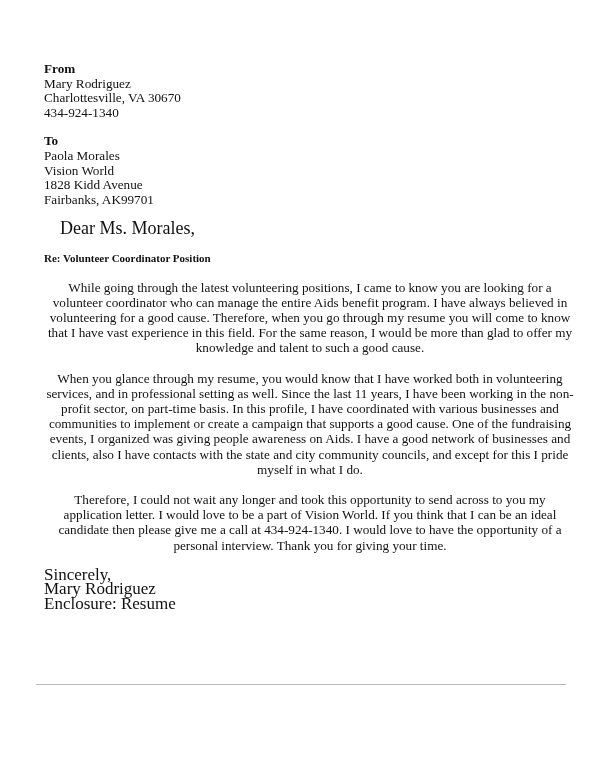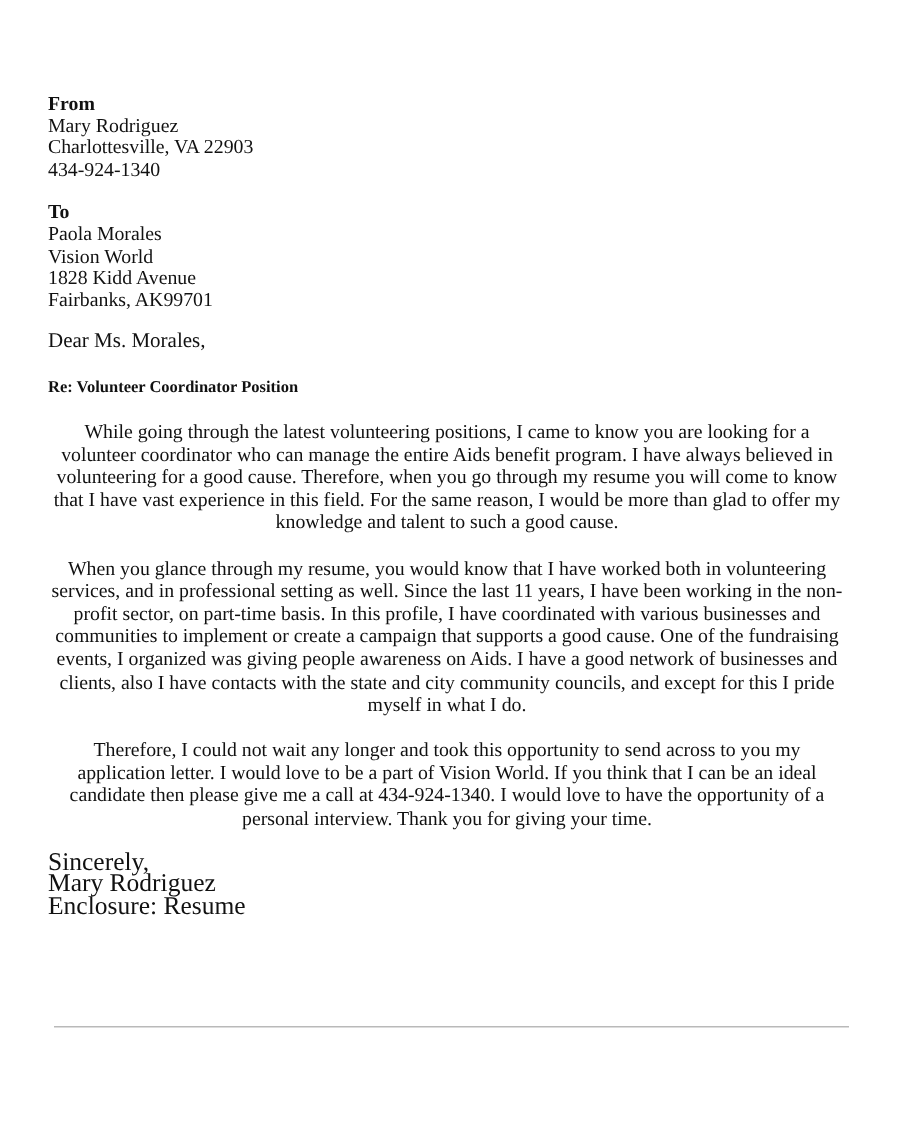--- a/index.html
+++ b/index.html
@@ -20,21 +20,21 @@
     position: absolute;
     left: 0;
     top: 0;
     width: 600px;
     height: 763px;
     background: #ffffff;
     overflow: hidden;
   }
   .letter {
     position: absolute;
-    left: 32px;
+    left: 44px;
     top: 62px;
     width: 532px;
   }
   .block {
     font-size: 13.2px;
     line-height: 14.6px;
     margin: 0 0 14px 0;
     text-align: left;
   }
   .block.tight {
@@ -54,23 +54,23 @@
     margin: 0 0 14px 0;
   }
   .para {
     font-size: 13.2px;
     line-height: 15.2px;
     margin: 0 0 15px 0;
     text-align: center;
     
   }
   .salutation {
-    font-size: 14px;
+    font-size: 18px;
     line-height: 14.6px;
-    margin: 0 0 15px 0;
+    margin: 0 0 15px 16px;
   }
   .sign-off .line {
     font-size: 17px;
     line-height: 14.6px;
   }
   .rule {
     position: absolute;
     left: 36px;
     top: 684px;
     width: 530px;
@@ -90,21 +90,21 @@
 </head>
 <body>
 
 <div class="page">
 
   <div class="letter">
 
     <div class="block">
       <span class="line lbl">From</span>
       <span class="line">Mary Rodriguez</span>
-      <span class="line">Charlottesville, VA 22903</span>
+      <span class="line">Charlottesville, VA 30670</span>
       <span class="line">434-924-1340</span>
     </div>
 
 
     <div class="block">
       <span class="line lbl">To</span>
       <span class="line">Paola Morales</span>
       <span class="line">Vision World</span>
       <span class="line">1828 Kidd Avenue</span>
       <span class="line">Fairbanks, AK99701</span>

